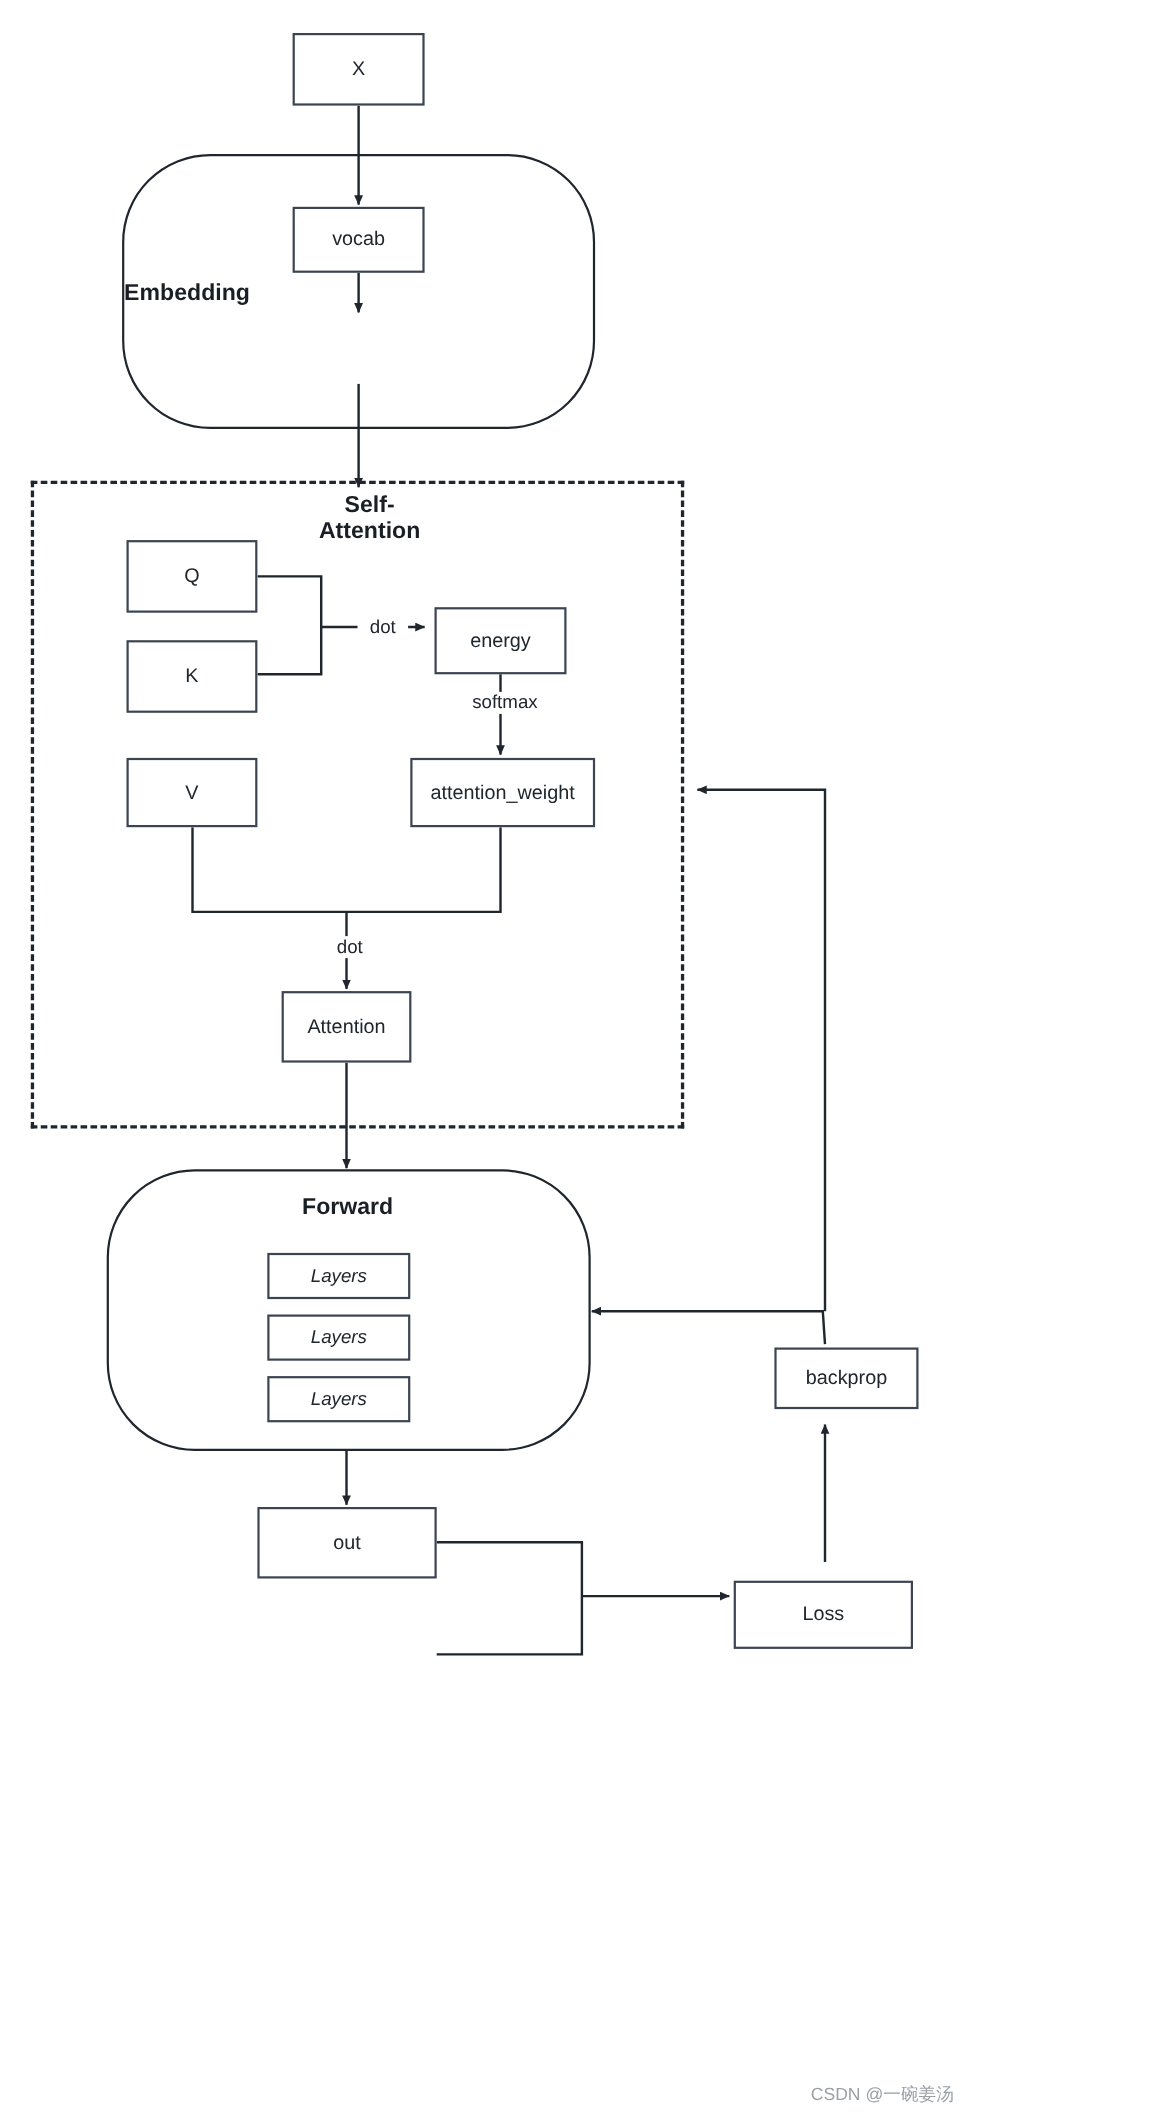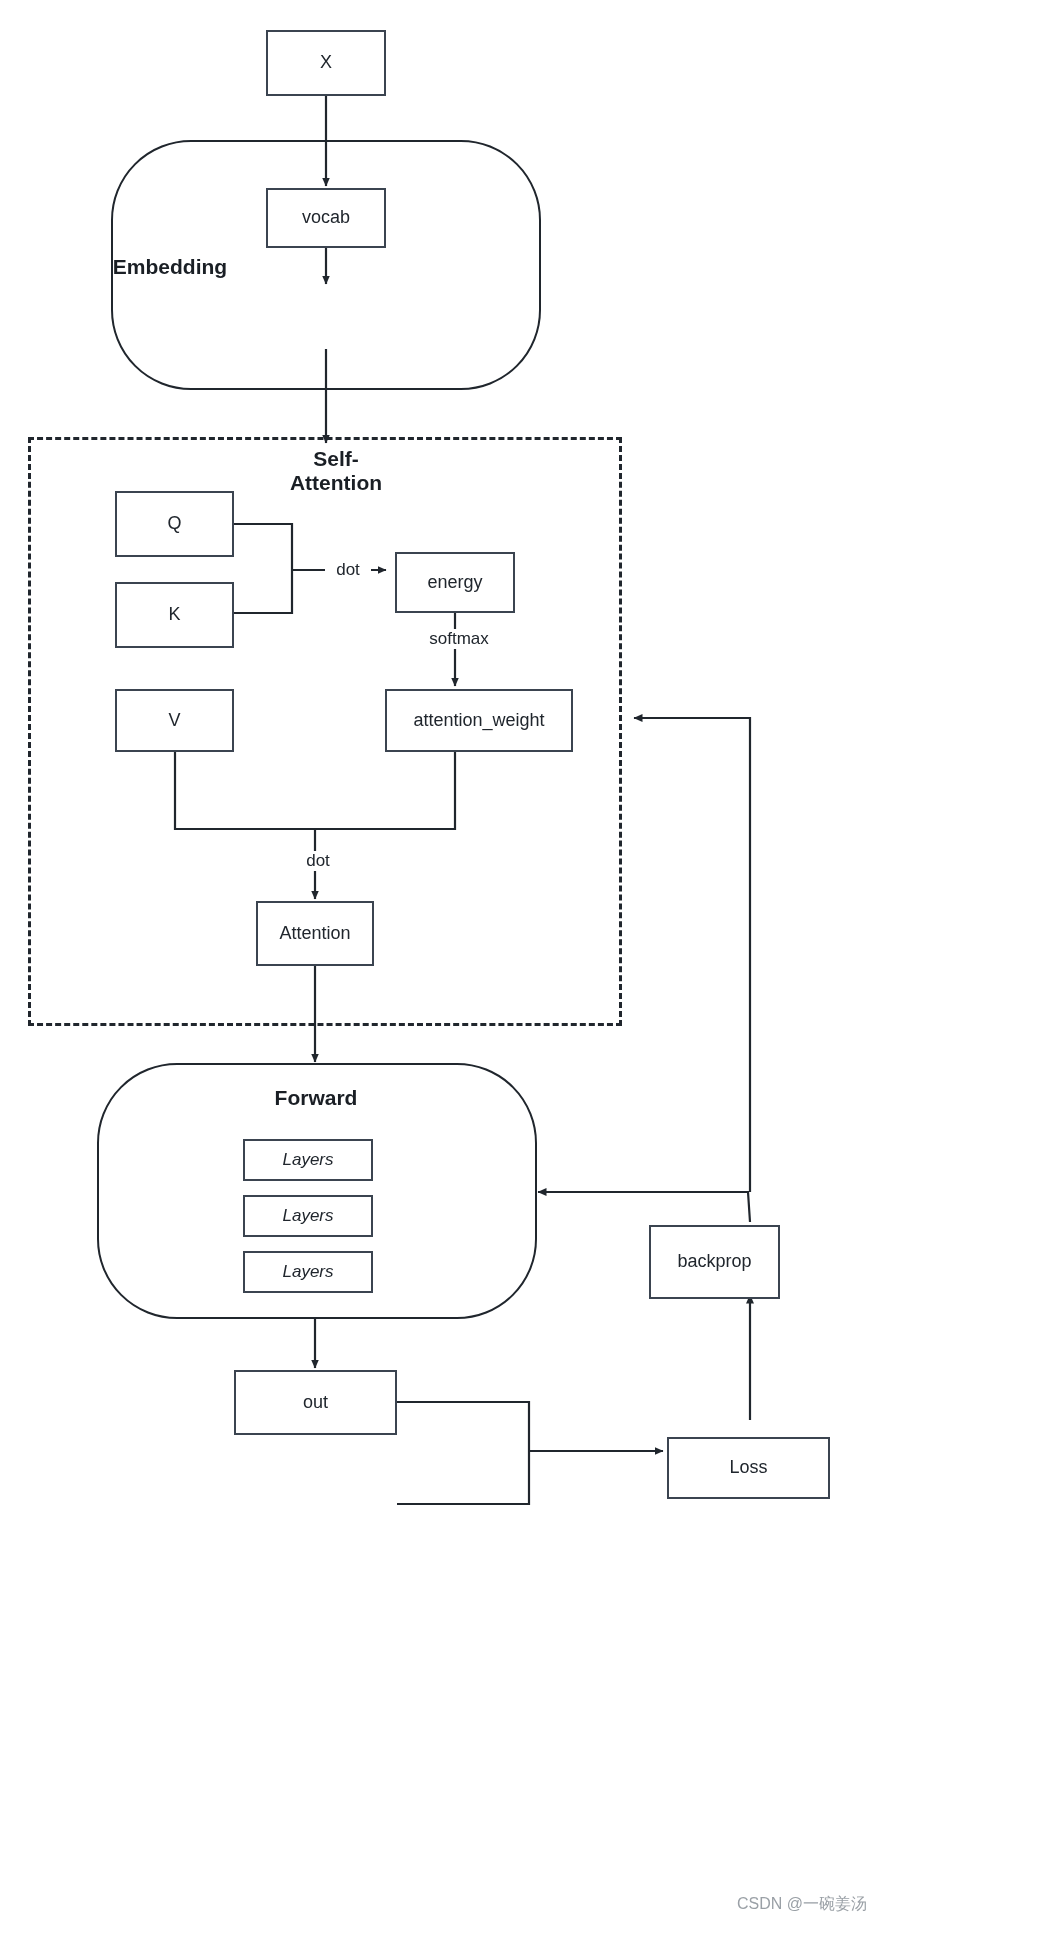--- a/index.html
+++ b/index.html
@@ -96,34 +96,34 @@
 
 
   <div class="node" style="left:115px;top:491px;width:119px;height:66px;">Q</div>
 
   <div class="node" style="left:115px;top:582px;width:119px;height:66px;">K</div>
 
   <div class="node" style="left:395px;top:541px;width:120px;height:61px;margin-top:11px;">energy</div>
 
   <div class="node" style="left:115px;top:689px;width:119px;height:63px;">V</div>
 
-  <div class="node" style="left:385px;top:689px;width:188px;height:63px;text-align:right;">attention_weight</div>
+  <div class="node" style="left:373px;top:689px;width:168px;height:63px;text-align:right;">attention_weight</div>
 
   <div class="node" style="left:256px;top:901px;width:118px;height:65px;">Attention</div>
 
   <div class="node small" style="left:243px;top:1139px;width:130px;height:42px;">Layers</div>
   <div class="node small" style="left:243px;top:1195px;width:130px;height:42px;">Layers</div>
   <div class="node small" style="left:243px;top:1251px;width:130px;height:42px;">Layers</div>
 
   <div class="node" style="left:234px;top:1370px;width:163px;height:65px;">out</div>
 
 
   <div class="node" style="left:667px;top:1420px;width:163px;height:62px;margin-top:17px;">Loss</div>
 
-  <div class="node" style="left:649px;top:1225px;width:131px;height:74px;">backprop</div>
+  <div class="node" style="left:704px;top:1225px;width:131px;height:56px;">backprop</div>
 
   <div class="edge-label" style="left:325px;top:560px;width:40px;">dot</div>
 
   <div class="edge-label" style="left:418px;top:629px;width:76px;">softmax</div>
 
   <div class="edge-label" style="left:295px;top:851px;width:40px;">dot</div>
 
   <div class="watermark" style="left:737px;top:1894px;">CSDN @一碗姜汤</div>
 
 </div>

